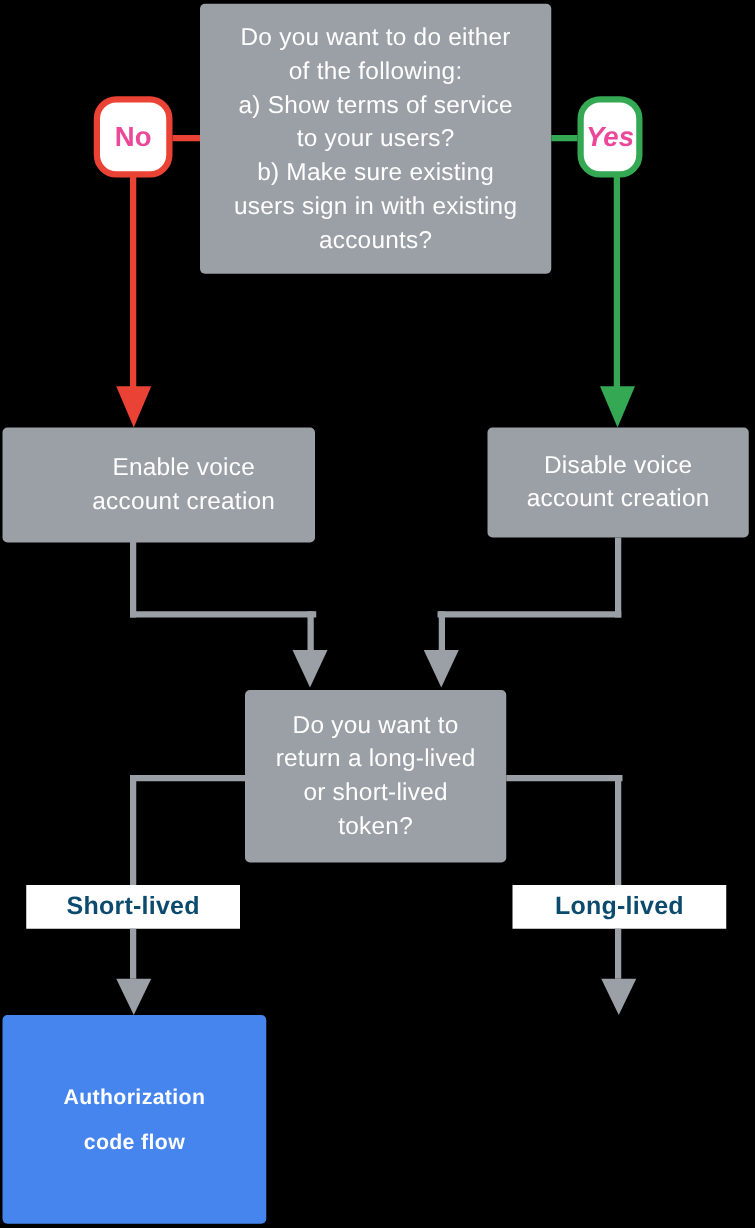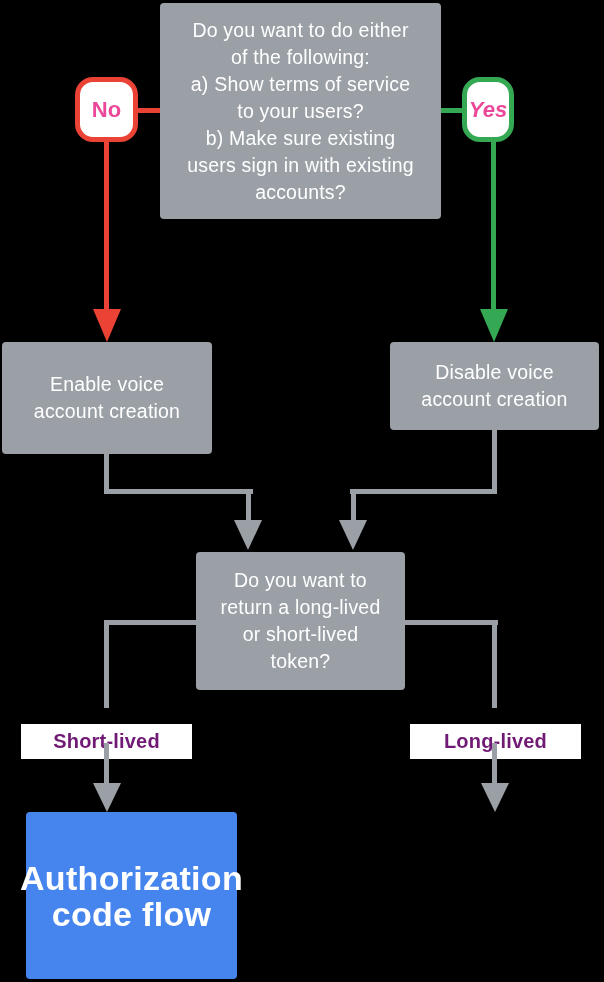--- a/index.html
+++ b/index.html
@@ -7,27 +7,26 @@
     position:relative; width:604px; height:982px; background:#000000;
     overflow:hidden; font-family:"Liberation Sans", sans-serif;
   }
   .node {
     position:absolute; background:#9AA0A6; color:#FFFFFF; border-radius:4px;
     display:flex; align-items:center; justify-content:center; text-align:center;
     white-space:pre-line; font-size:19.5px; line-height:27px; font-weight:400;
     letter-spacing:0.2px;
   }
   #root-question   { left:160px; top:3px;   width:281px; height:216px; }
-  #enable-node     { left:2px;   top:342px; width:210px; height:112px;  }
+  #enable-node     { left:2px;   top:342px; width:210px; height:92px;padding-left:40px;  }
   #disable-node    { left:390px; top:342px; width:209px; height:88px;  }
   #token-question  { left:196px; top:552px; width:209px; height:138px; }
   .terminal {
-    background:#4785EE; font-weight:700; font-size:34px; line-height:36px;
+    background:#4785EE; font-weight:700; font-size:17px; line-height:36px;
     letter-spacing:0.3px;
-    margin-left:24px;
   }
   #auth-node       { left:2px;   top:812px; width:211px; height:167px; }
   #implicit-node   { left:388px; top:812px; width:211px; height:168px; }
 
   .badge {
     position:absolute; box-sizing:border-box; background:#FFFFFF; border-radius:18px;
     display:flex; align-items:center; justify-content:center;
     color:#ec4899; font-size:22px; font-weight:600;
   }
   #no-badge  { left:75px;  top:77px; width:63px; height:65px; border:5px solid #EA4335; }
@@ -69,23 +68,23 @@
   #l2-h     { left:104px; top:620px; width:92px;  height:5px;  }
   #l2-v     { left:104px; top:620px; width:5px;   height:88px; }
   #l2-v2    { left:104px; top:743px; width:5px;   height:40px; }
   #l2-arrow { left:93px;  top:783px; border-top-width:29px; }
   #r2-h     { left:405px; top:620px; width:93px;  height:5px;  }
   #r2-v     { left:492px; top:620px; width:5px;   height:88px; }
   #r2-v2    { left:492px; top:743px; width:5px;   height:40px; }
   #r2-arrow { left:481px; top:783px; border-top-width:29px; }
 
   .branch-label {
-    position:absolute; background:#FFFFFF; color:#701a75;
+    position:absolute; background:#FFFFFF; color:#0c4a6e;
     font-size:20px; font-weight:600; letter-spacing:0.2px;
-    display:flex; align-items:center; justify-content:center;margin-top:16px;
+    display:flex; align-items:center; justify-content:center;
   }
   #short-label { left:21px;  top:708px; width:171px; height:35px; }
   #long-label  { left:410px; top:708px; width:171px; height:35px; }
 </style>
 </head>
 <body>
 
 <div class="stage">
 
   <div class="node" id="root-question">Do you want to do either

